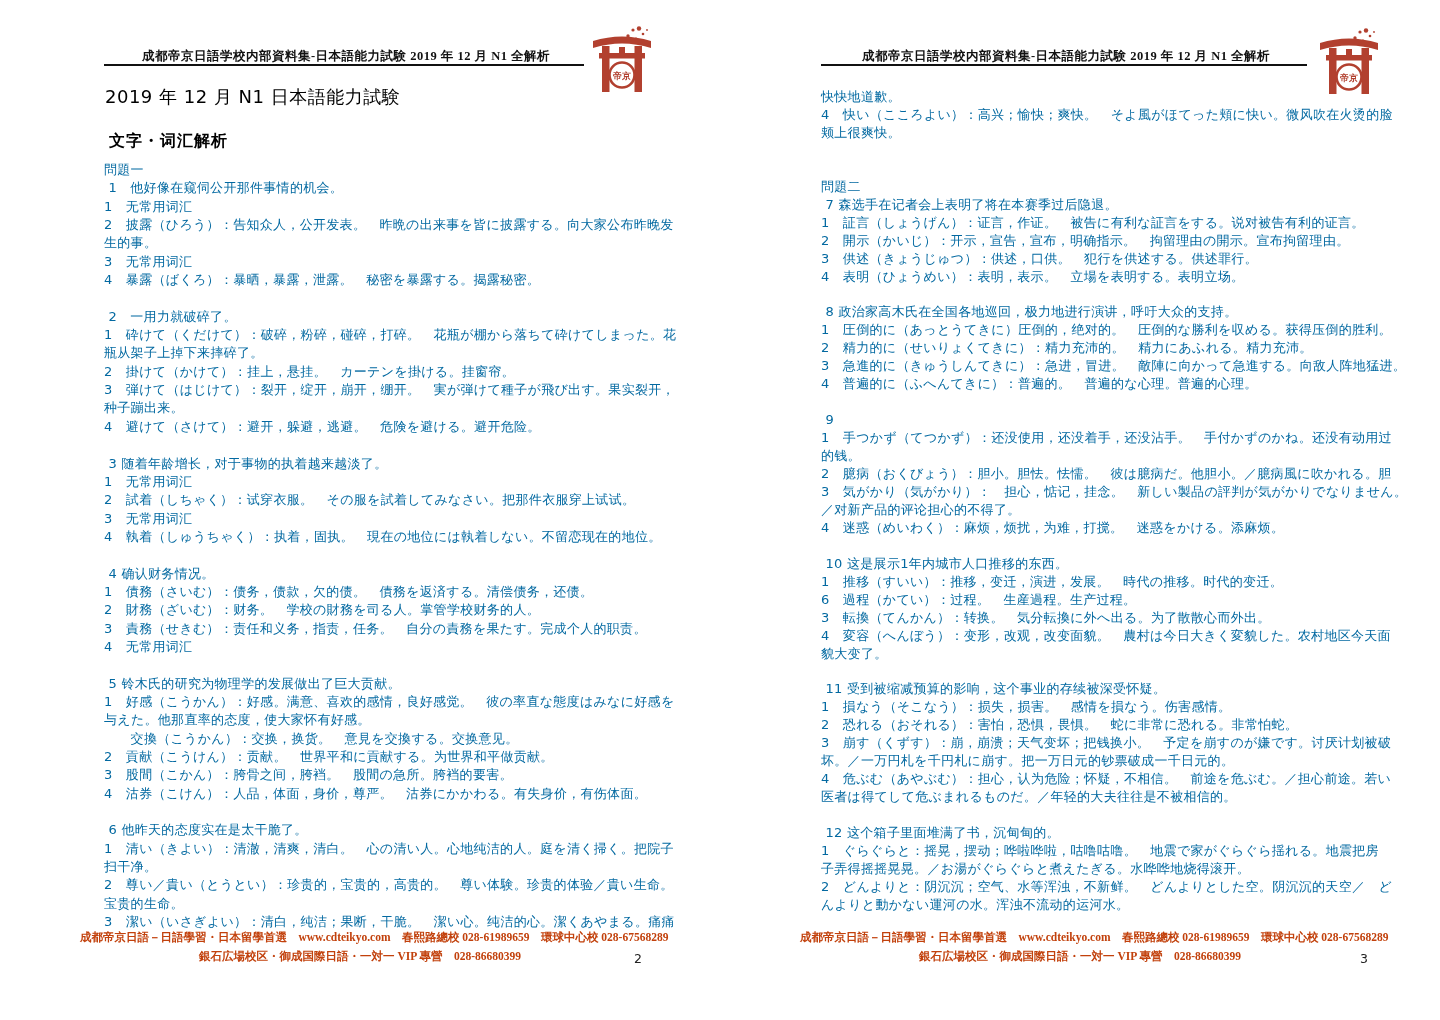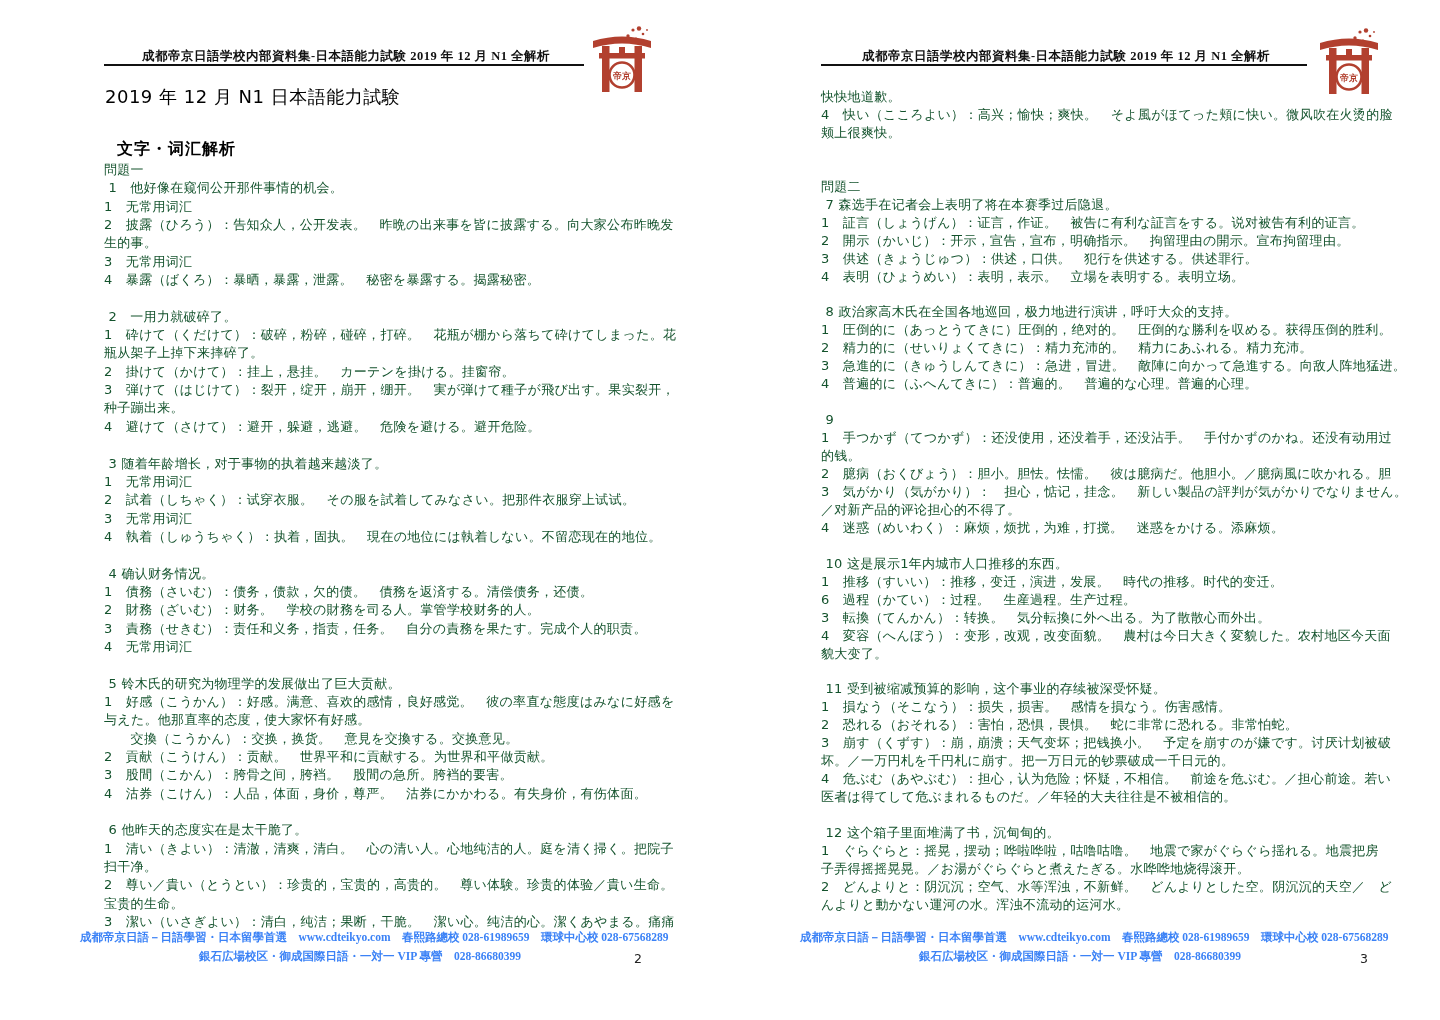--- a/index.html
+++ b/index.html
@@ -21,36 +21,36 @@
   .page-right .header-rule{width:486px;left:101px;}
 
   .logo{position:absolute;top:26px;left:592px;width:60px;height:66px;color:var(--brand,#b2402f);}
   .page-right .logo{left:599px;top:28px;}
 
   .doc-title{
     position:absolute;top:85px;left:105px;margin:0;
     font-size:18px;font-weight:normal;letter-spacing:.5px;white-space:pre;color:#000;
   }
   .section-title{
-    position:absolute;top:127px;left:105px;margin:12px;
+    position:absolute;top:127px;left:105px;margin:4px;
     font-size:16px;font-weight:bold;letter-spacing:1px;white-space:pre;color:#000;
   }
 
   .content{
     position:absolute;left:104px;width:586px;
-    font-size:13px;letter-spacing:.3px;color:#14532d;
+    font-size:13px;letter-spacing:.3px;color:#0369a1;
   }
   .page-left .content{top:161px;line-height:18.35px;}
   .page-right .content{top:88px;left:101px;line-height:17.95px;}
   .text-line{white-space:pre;}
 
   .footer{
     position:absolute;top:930px;left:80px;width:560px;text-align:center;
     font-family:"Liberation Serif","DejaVu Serif",serif;
-    font-weight:700;color:#3b82f6;
+    font-weight:700;color:#c2410c;
   }
   .footer .f1{font-size:11.5px;white-space:pre;letter-spacing:0px;}
   .footer .f2{font-size:11.5px;white-space:pre;margin-top:4px;}
   .page-num{
     position:absolute;top:951px;left:634px;font-size:12.5px;color:#222;
     font-family:"DejaVu Sans",sans-serif;
   }
   .page-right .page-num{left:640px;}
 </style>
 </head>

